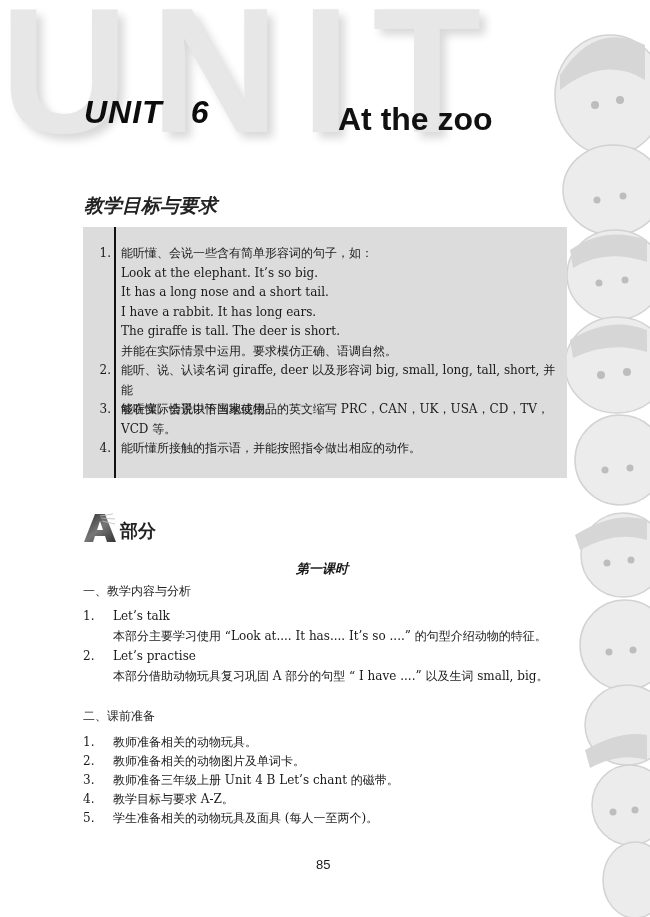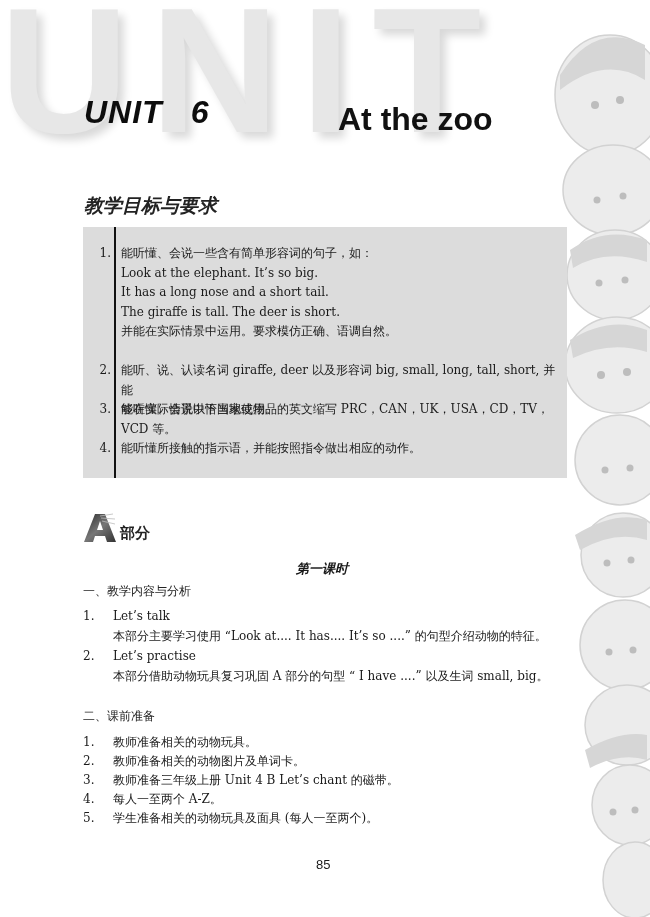--- a/index.html
+++ b/index.html
@@ -46,21 +46,21 @@
   .char-strip {
     position: absolute; right: 0; top: 0; width: 115px; height: 917px;
   }
   .section-a {
     position: absolute; left: 83px; top: 513px; height: 30px; display: flex; align-items: flex-end;
   }
   .a-icon {
     width: 34px; height: 30px; position: relative;
   }
   .section-a .label {
-    font-family: "DejaVu Sans", sans-serif; font-weight: bold; font-size: 15px; margin-left: 3px; color:#222;
+    font-family: "DejaVu Sans", sans-serif; font-weight: bold; font-size: 18px; margin-left: 3px; color:#222;
   }
   .lesson-title {
     position: absolute; left: 296px; top: 560px;
     font-family: "DejaVu Sans", sans-serif; font-weight: bold; font-style: italic; font-size: 13px;
   }
   .subhead {
     position: absolute; left: 83px; font-family: "DejaVu Sans", sans-serif; font-size: 12px; color:#222;
   }
   .item { position: absolute; left: 83px; font-size: 12px; line-height: 19px; width: 480px; }
   .item .n { position: absolute; left: 0; }
@@ -124,20 +124,21 @@
 
 <div class="goals-box">
   <div class="divider"></div>
 
   <div class="goal-row" style="top:17px;">
     <span class="num">1.</span>
     <div class="body">
       <div>能听懂、会说一些含有简单形容词的句子，如：</div>
       <div>Look at the elephant. It’s so big.</div>
       <div>It has a long nose  and a short tail.</div>
+      <div>I have a rabbit. It has long ears.</div>
       <div>The giraffe is tall. The deer is short.</div>
       <div>并能在实际情景中运用。要求模仿正确、语调自然。</div>
     </div>
   </div>
 
   <div class="goal-row" style="top:134px;">
     <span class="num">2.</span>
     <div class="body">
       <div>能听、说、认读名词 giraffe, deer 以及形容词 big, small, long, tall, short, 并能</div>
       <div>够在实际情景中恰当地使用。</div>
@@ -207,20 +208,20 @@
 <div class="item" style="top:752px;">
   <span class="n">2.</span>
   <span class="t">教师准备相关的动物图片及单词卡。</span>
 </div>
 <div class="item" style="top:771px;">
   <span class="n">3.</span>
   <span class="t">教师准备三年级上册 Unit 4 B Let’s chant 的磁带。</span>
 </div>
 <div class="item" style="top:790px;">
   <span class="n">4.</span>
-  <span class="t">每人一至两个 A-Z。</span>
+  <span class="t">教学目标与要求 A-Z。</span>
 </div>
 <div class="item" style="top:809px;">
   <span class="n">5.</span>
   <span class="t">学生准备相关的动物玩具及面具 (每人一至两个)。</span>
 </div>
 
 <div class="page-number">85</div>
 
 </body></html>

